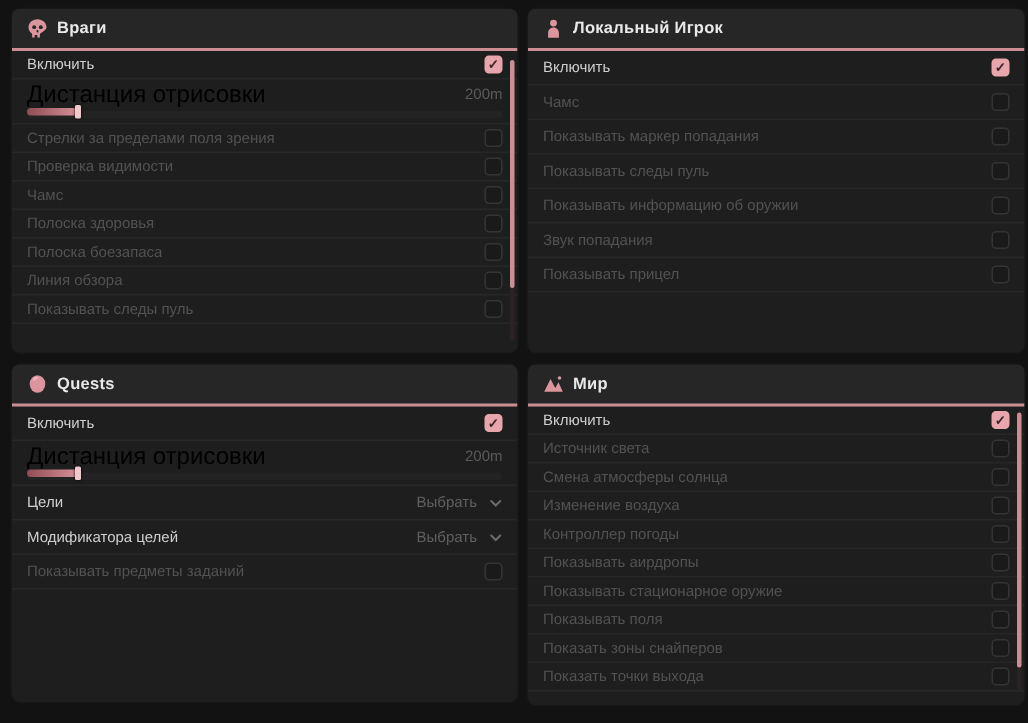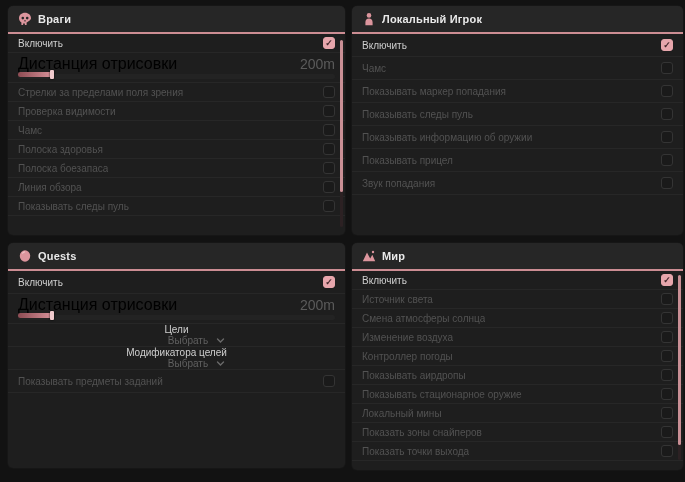--- a/index.html
+++ b/index.html
@@ -43,32 +43,32 @@
     background:#e7a6ac;border-color:#e7a6ac;
   }
   .checkbox.checked::after{
     content:"\2713";font-size:9px;line-height:1;color:#42262a;font-weight:bold;
   }
   .slider-row{
     display:block;height:30px;padding:2px 10px 0 10px;border-bottom:1px solid #272727;
     box-sizing:border-box;
   }
   .slider-row .row-top{display:flex;align-items:center;justify-content:space-between;height:17px;}
-  .slider-row .value{font-size:14px;color:#5b5b5b;margin-left:28px;}
+  .slider-row .value{font-size:10px;color:#5b5b5b;margin-left:28px;}
   .slider{position:relative;height:9px;width:100%;margin-top:0;}
   .slider-track{position:absolute;left:0;top:2px;height:5px;width:100%;border-radius:3px;background:#232323;}
   .slider-fill{
     position:relative;height:5px;border-radius:3px;
     background:linear-gradient(90deg,#8e4c53,#d9939b);
   }
   .slider-thumb{
     position:absolute;right:-1px;top:-2px;width:4px;height:9px;border-radius:1px;
     background:#f0c9cc;box-shadow:0 0 2px #000;
   }
-  .select-row{height:24px;flex-direction:column;}
+  .select-row{height:24px;}
   .select-control{display:flex;align-items:center;gap:8px;}
   .select-value{font-size:10px;color:#606060;margin-left:40px;}
   .chevron{width:9px;height:9px;display:flex;align-items:center;justify-content:center;}
   .scroll-track{
     position:absolute;right:2px;width:3px;border-radius:2px;background:#2c2123;
   }
   .panel-0 .scroll-track{top:34px;bottom:8px;}
   .panel-3 .scroll-track{top:32px;bottom:10px;}
   .scroll-thumb{width:3px;border-radius:2px;background:#c98f95;}
   .panel-0 .scroll-thumb{height:152px;}
@@ -166,25 +166,25 @@
   </div>
       <div class="row">
     <span class="label">Показывать следы пуль</span>
     <span class="checkbox"></span>
   </div>
       <div class="row">
     <span class="label">Показывать информацию об оружии</span>
     <span class="checkbox"></span>
   </div>
       <div class="row">
+    <span class="label">Звук попадания</span>
+    <span class="checkbox"></span>
+  </div>
+      <div class="row">
     <span class="label">Показывать прицел</span>
-    <span class="checkbox"></span>
-  </div>
-      <div class="row">
-    <span class="label">Звук попадания</span>
     <span class="checkbox"></span>
   </div>
     </div>
 </section>
 
 <section class="panel panel-2 normal">
   <header class="panel-header">
     <span class="icon">
       <svg width="14" height="14" viewBox="0 0 14 14">
         <ellipse cx="7" cy="7" rx="5.2" ry="5.8" fill="#dc959d"></ellipse>
@@ -272,21 +272,21 @@
   </div>
       <div class="row">
     <span class="label">Показывать аирдропы</span>
     <span class="checkbox"></span>
   </div>
       <div class="row">
     <span class="label">Показывать стационарное оружие</span>
     <span class="checkbox"></span>
   </div>
       <div class="row">
-    <span class="label">Локальный мины</span>
+    <span class="label">Показывать поля</span>
     <span class="checkbox"></span>
   </div>
       <div class="row">
     <span class="label">Показать зоны снайперов</span>
     <span class="checkbox"></span>
   </div>
       <div class="row">
     <span class="label">Показать точки выхода</span>
     <span class="checkbox"></span>
   </div>

